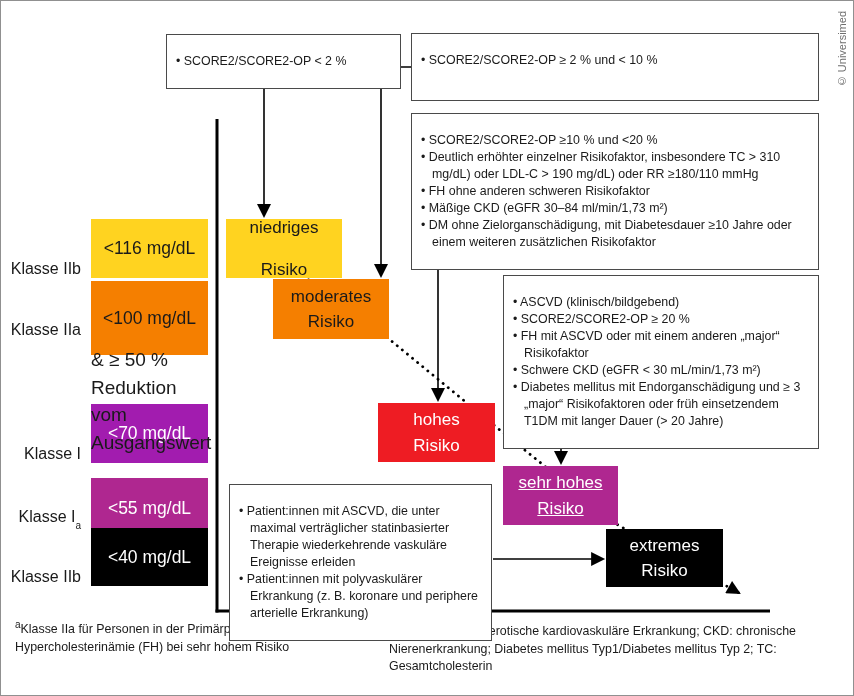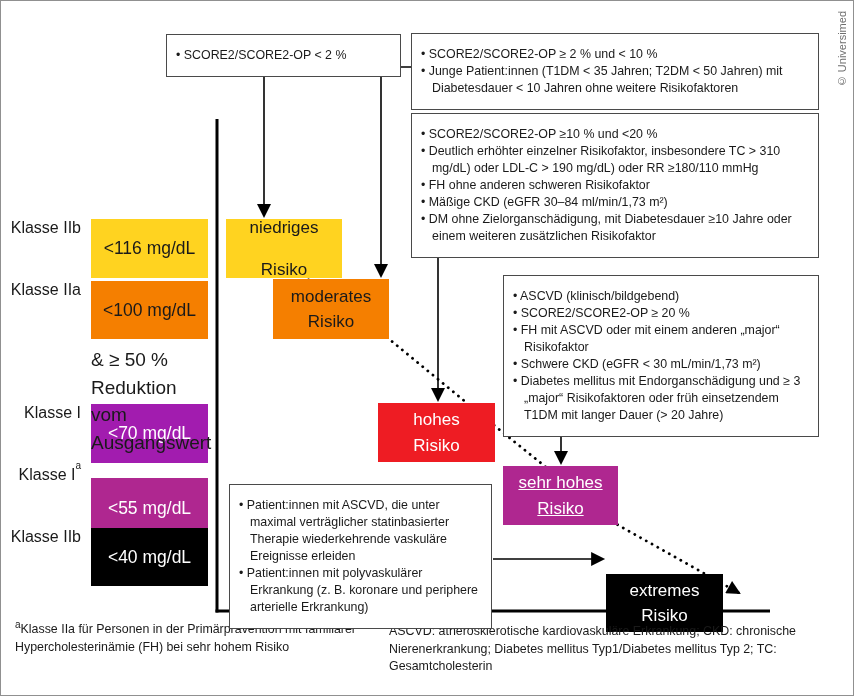--- a/index.html
+++ b/index.html
@@ -5,35 +5,35 @@
   * { margin:0; padding:0; box-sizing:border-box; }
   html,body { background:#ffffff; }
   .figure {
     position:relative; width:854px; height:696px;
     background:#ffffff; border:1px solid #909090; overflow:hidden;
     font-family:"Liberation Sans", sans-serif; color:#1a1a1a;
   }
   svg.connectors { position:absolute; left:0; top:0; z-index:1; }
   .cbox {
     position:absolute; background:#ffffff; border:1px solid #4a4a4a;
-    font-size:12.4px; line-height:1.37; padding:12px 9px; z-index:3;
+    font-size:12.4px; line-height:1.37; padding:18px 9px; z-index:3;
   }
   .li { padding-left:11px; text-indent:-11px; }
   .risk {
     position:absolute; z-index:2; display:flex; flex-direction:column;
     align-items:center; justify-content:center;
     font-size:17px; line-height:1.5; text-align:center;
   }
   .target {
     position:absolute; z-index:2; display:flex;
     align-items:center; justify-content:center; font-size:17.5px;
   }
   .klasse {
     position:absolute; left:0; width:80px; z-index:2;
-    display:flex; align-items:flex-start; justify-content:flex-end;
+    display:flex; align-items:flex-end; justify-content:flex-end;
     text-align:right; font-size:16px;
   }
   .klasse sup, .footnote sup { font-size:10px; vertical-align:super; line-height:0; }
   .white { color:#ffffff; }
   .note { position:absolute; font-size:19px; line-height:1.45; z-index:2; }
   .footnote { position:absolute; font-size:12.4px; line-height:1.42; z-index:2; }
   .copyright { position:absolute; top:10px; right:5px; height:112px; z-index:2; }
   .copyright span {
     writing-mode:vertical-rl; transform:rotate(180deg);
     font-size:11px; color:#6f6f6f; white-space:nowrap;
@@ -92,21 +92,21 @@
       <span>Klasse I</span>
       <sup>a</sup>
     </div>
   <div class="klasse" style="top:527px;height:58px">
       <span>Klasse IIb</span>
     </div>
 
   <div class="target" style="left: 90px; top: 218px; width: 117px; height: 59px; background-color: rgb(255, 211, 32);">
       <span>&lt;116 mg/dL</span>
     </div>
-  <div class="target" style="left: 90px; top: 280px; width: 117px; height: 58px; background-color: rgb(245, 127, 0);">
+  <div class="target" style="left: 90px; top: 280px; width: 117px; height: 74px; background-color: rgb(245, 127, 0);">
       <span>&lt;100 mg/dL</span>
     </div>
   <div class="target white" style="left: 90px; top: 403px; width: 117px; height: 59px; background-color: #a21caf;">
       <span>&lt;70 mg/dL</span>
     </div>
   <div class="target white" style="left: 90px; top: 465px; width: 117px; height: 60px; background-color: rgb(175, 39, 144); margin-top: 12px;">
       <span>&lt;55 mg/dL</span>
     </div>
   <div class="target white" style="left: 90px; top: 527px; width: 117px; height: 58px; background-color: rgb(0, 0, 0); justify-content: center;">
       <span>&lt;40 mg/dL</span>
@@ -126,32 +126,31 @@
       <div>Risiko</div>
   </div>
   <div class="risk white" style="left: 377px; top: 402px; width: 117px; height: 59px; background-color: rgb(238, 28, 35);">
     <div>hohes</div>
       <div>Risiko</div>
   </div>
   <div class="risk white" style="left: 502px; top: 465px; width: 115px; height: 59px; background-color: rgb(175, 39, 144); text-decoration: underline;">
     <div>sehr hohes</div>
       <div>Risiko</div>
   </div>
-  <div class="risk white" style="left: 605px; top: 528px; width: 117px; height: 58px; background-color: rgb(0, 0, 0); margin-top: 45px;">
+  <div class="risk white" style="left: 605px; top: 528px; width: 117px; height: 58px; background-color: rgb(0, 0, 0);">
     <div>extremes</div>
       <div>Risiko</div>
   </div>
 
   <div class="cbox" style="left:165px;top:33px;width:235px;min-height:30px;display:flex;align-items:center">
     <div class="li">• SCORE2/SCORE2-OP &lt; 2 %</div>
   </div>
 
   <div class="cbox" style="left:410px;top:32px;width:408px;min-height:68px">
     <div class="li">• SCORE2/SCORE2-OP ≥ 2 % und &lt; 10 %</div>
-    <div class="li">• Junge Patient:innen (T1DM &lt; 35 Jahren; T2DM &lt; 50 Jahren) mit Diabetesdauer &lt; 10 Jahren ohne weitere Risikofaktoren</div>
   </div>
 
   <div class="cbox" style="left:410px;top:112px;width:408px;min-height:138px">
     <div class="li">• SCORE2/SCORE2-OP ≥10 % und &lt;20 %</div>
     <div class="li">• Deutlich erhöhter einzelner Risikofaktor, insbesondere TC &gt; 310 mg/dL) oder LDL-C &gt; 190 mg/dL) oder RR ≥180/110 mmHg</div>
     <div class="li">• FH ohne anderen schweren Risikofaktor</div>
     <div class="li">• Mäßige CKD (eGFR 30–84 ml/min/1,73 m²)</div>
     <div class="li">• DM ohne Zielorganschädigung, mit Diabetesdauer ≥10 Jahre oder einem weiteren zusätzlichen Risikofaktor</div>
   </div>
 

